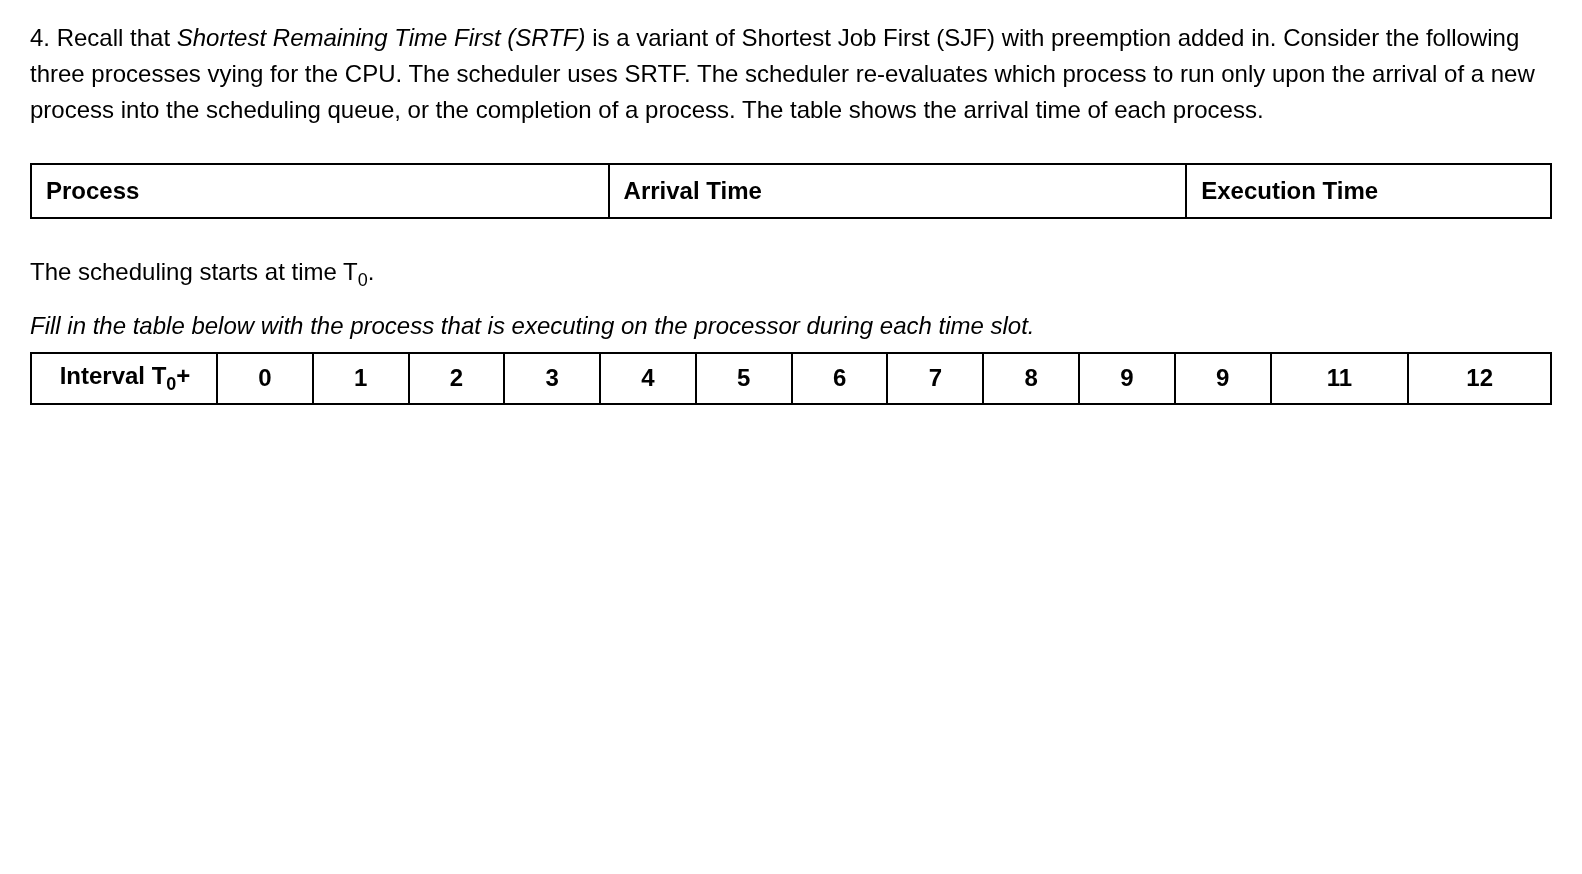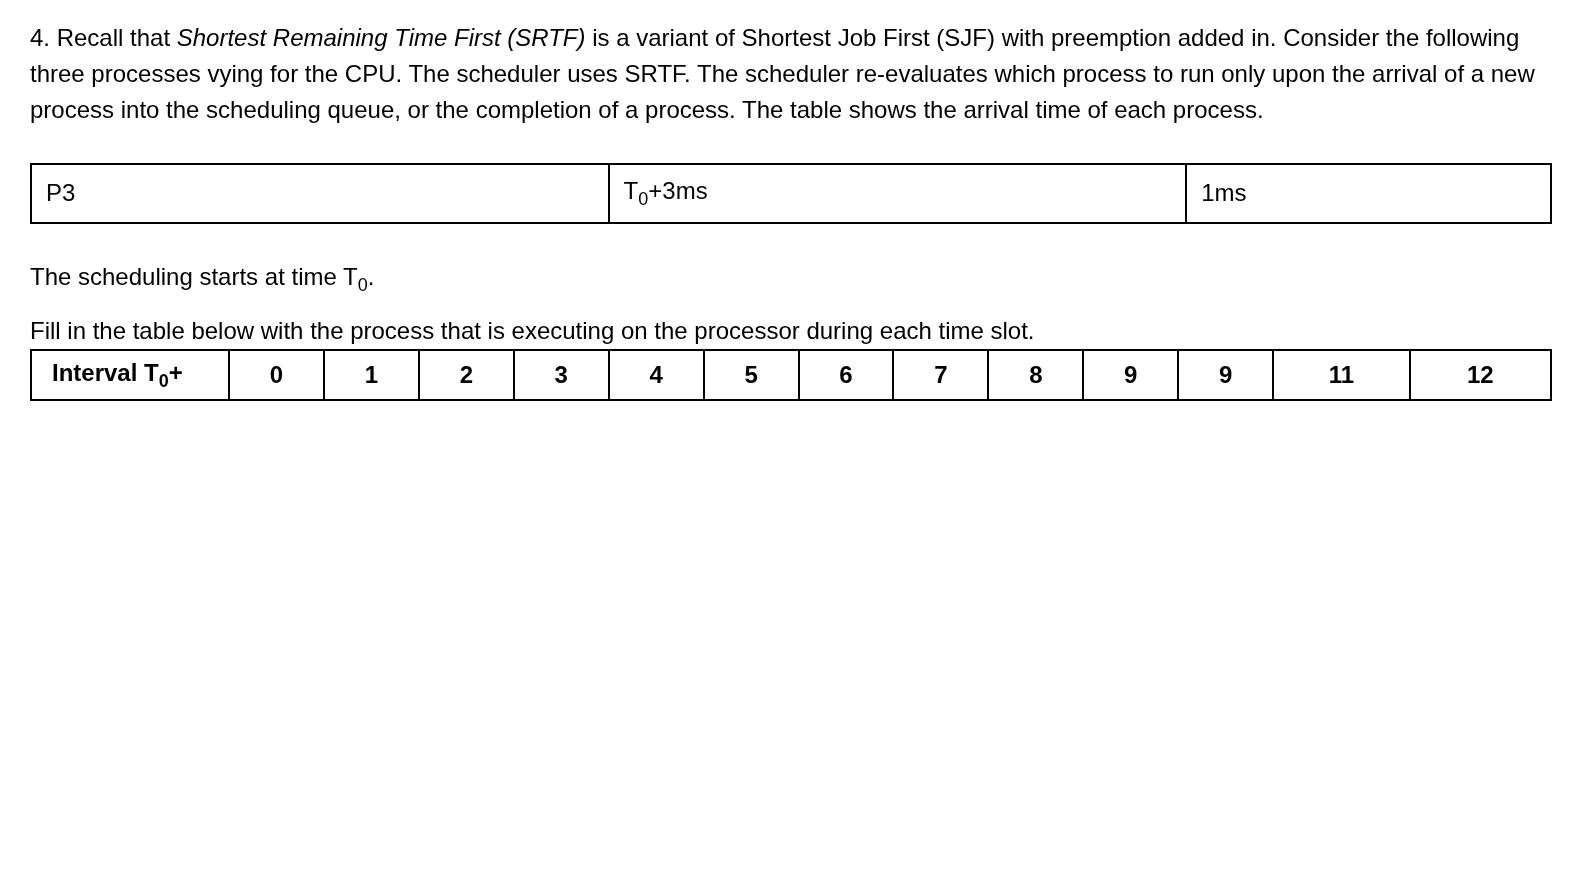--- a/index.html
+++ b/index.html
@@ -42,31 +42,32 @@
       table-layout: fixed;
     }
     .process-table col.c1 { }
     .process-table col.c2 { }
     .process-table col.c3 { }
     .paragraph {
       line-height: 1.5;
       margin-bottom: 14px;
     }
     .tight-bottom {
-      margin-bottom: 0;
+      margin-bottom: 8px;
+      font-style: italic;
     }
     .schedule-table th, .schedule-table td {
       text-align: center;
       padding: 8px 6px;
     }
     .schedule-table th.row-label,
     .schedule-table td.row-label {
-      text-align: left;
+      text-align: center;
       font-weight: bold;
-      padding-left: 20px;
+      padding-left: 8px;
       width: 170px;
     }
     .schedule-table td.row-label {
       font-weight: bold;
     }
     .schedule-table {
       margin-bottom: 0;
     }
     .schedule-table td {
       height: 24px;
@@ -79,24 +80,24 @@
   <span>4. </span><span>Recall that </span><span class="italic">Shortest Remaining Time First (SRTF)</span><span> is a variant of Shortest Job First (SJF) with preemption added in. Consider the following three processes vying for the CPU. The scheduler uses SRTF. The scheduler re-evaluates which process to run only upon the arrival of a new process into the scheduling queue, or the completion of a process. The table shows the arrival time of each process.</span>
 </div>
 
 <table class="process-table">
   <colgroup>
     <col class="c1" style="width:38%">
     <col class="c2" style="width:38%">
     <col class="c3" style="width:24%">
   </colgroup>
   <tbody>
-  <tr>
-    <td>P3</td>
-    <td><span>T</span><span class="sub">0</span><span>+3ms</span></td>
-    <td>1ms</td>
+      <tr>
+    <th>Process</th>
+    <th>Arrival Time</th>
+    <th>Execution Time</th>
   </tr>
 </tbody>
   </table>
 
 <div class="paragraph">
   <span>The scheduling starts at time T</span><span class="sub">0</span><span>.</span>
 </div>
 
 <div class="paragraph tight-bottom">Fill in the table below with the process that is executing on the processor during each time slot.</div>
 

